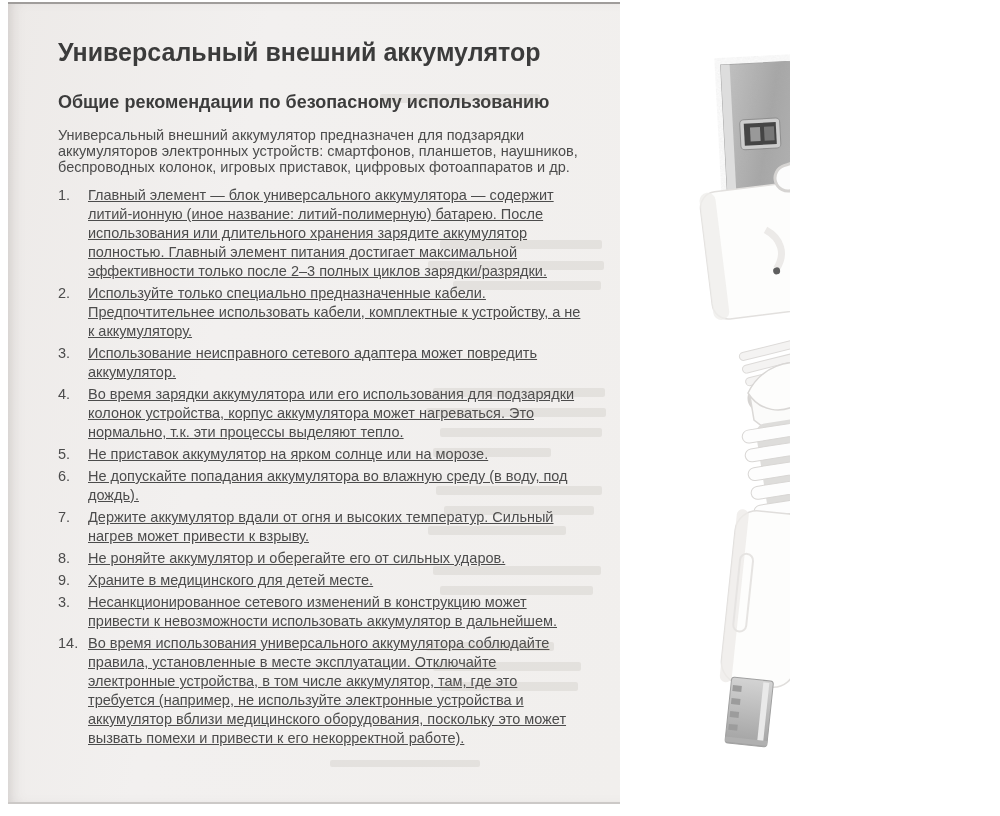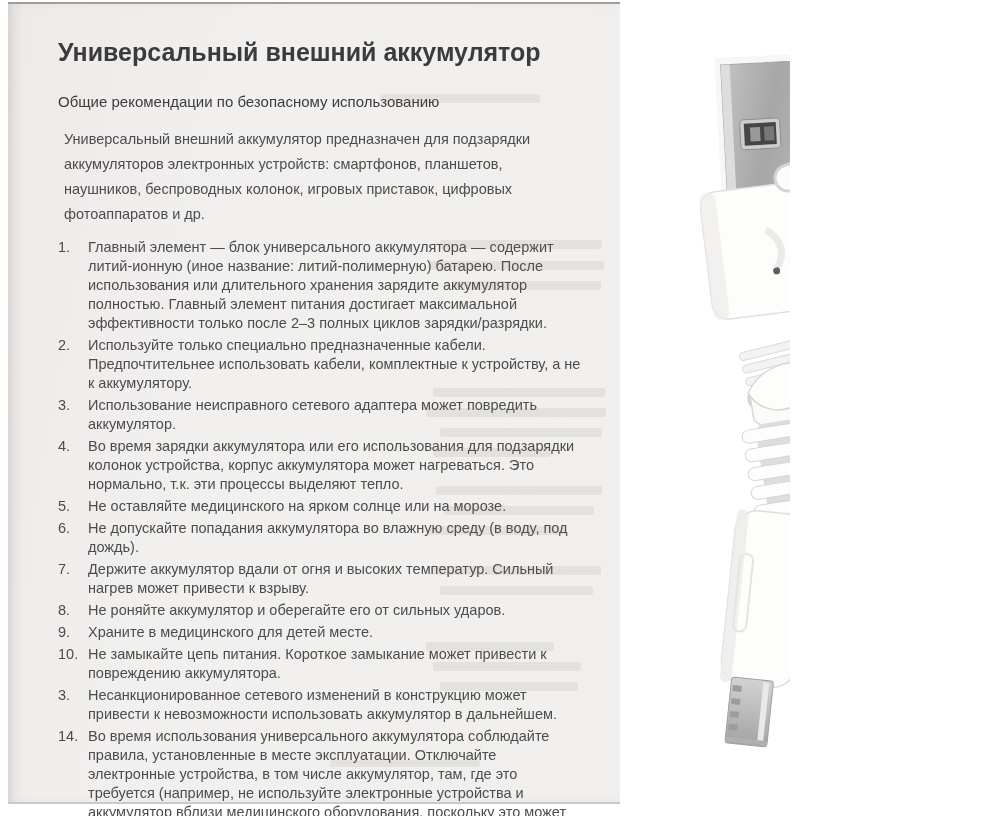--- a/index.html
+++ b/index.html
@@ -15,29 +15,29 @@
     border-top:2px solid #a09d9b;
     border-bottom:2px solid #ccc9c7;
     border-right:1px solid #dedbd9;
     box-shadow:inset 10px 0 16px -10px rgba(90,80,75,.28);
     padding:34px 38px 0 50px;
   }
   .doc-title{
     margin:0 0 27px 0;font-size:25px;line-height:28px;font-weight:700;color:#3b3b3b;
   }
   .doc-subtitle{
-    margin:0 0 16px 0;font-size:15px;line-height:18px;font-weight:400;color:#3c3c3c;
+    margin:0 0 16px 0;font-size:18px;line-height:18px;font-weight:700;color:#3c3c3c;
   }
   .doc-intro{
-    margin:0 0 11px 6px;font-size:14.5px;line-height:25px;color:#4c4c4c;
+    margin:0 0 11px 0;font-size:14.5px;line-height:16px;color:#4c4c4c;
   }
   .safety-list{margin:0;padding:0;list-style:none;}
   .list-item{display:flex;margin:0 0 3px 0;font-size:14.5px;line-height:19px;color:#4c4c4c;}
   .list-item .num{flex:0 0 30px;}
-  .list-item .txt{flex:1;}
+  .list-item .txt{flex:1;text-decoration:underline;}
   
   .ghost{
     position:absolute;height:9px;border-radius:2px;background:#7d7468;
     opacity:.11;filter:blur(.7px);
   }
   
   .photo{position:absolute;left:620px;top:0;width:380px;height:816px;background:#fff;}
 </style>
 </head>
 <body>
@@ -66,21 +66,21 @@
           <span class="txt">Использование неисправного сетевого адаптера может повредить аккумулятор.</span>
         </li>
 
         <li class="list-item">
           <span class="num">4.</span>
           <span class="txt">Во время зарядки аккумулятора или его использования для подзарядки колонок устройства, корпус аккумулятора может нагреваться. Это нормально, т.к. эти процессы выделяют тепло.</span>
         </li>
 
         <li class="list-item">
           <span class="num">5.</span>
-          <span class="txt">Не оставляйте медицинского на ярком солнце или на морозе.</span>
+          <span class="txt">Не приставок аккумулятор на ярком солнце или на морозе.</span>
         </li>
 
         <li class="list-item">
           <span class="num">6.</span>
           <span class="txt">Не допускайте попадания аккумулятора во влажную среду (в воду, под дождь).</span>
         </li>
 
         <li class="list-item">
           <span class="num">7.</span>
           <span class="txt">Держите аккумулятор вдали от огня и высоких температур. Сильный нагрев может привести к взрыву.</span>
@@ -89,24 +89,20 @@
         <li class="list-item">
           <span class="num">8.</span>
           <span class="txt">Не роняйте аккумулятор и оберегайте его от сильных ударов.</span>
         </li>
 
         <li class="list-item">
           <span class="num">9.</span>
           <span class="txt">Храните в медицинского для детей месте.</span>
         </li>
 
-        <li class="list-item">
-          <span class="num">10.</span>
-          <span class="txt">Не замыкайте цепь питания. Короткое замыкание может привести к повреждению аккумулятора.</span>
-        </li>
 
         <li class="list-item">
           <span class="num">3.</span>
           <span class="txt">Несанкционированное сетевого изменений в конструкцию может привести к невозможности использовать аккумулятор в дальнейшем.</span>
         </li>
 
         <li class="list-item">
           <span class="num">14.</span>
           <span class="txt">Во время использования универсального аккумулятора соблюдайте правила, установленные в месте эксплуатации. Отключайте электронные устройства, в том числе аккумулятор, там, где это требуется (например, не используйте электронные устройства и аккумулятор вблизи медицинского оборудования, поскольку это может вызвать помехи и привести к его некорректной работе).</span>
         </li>

